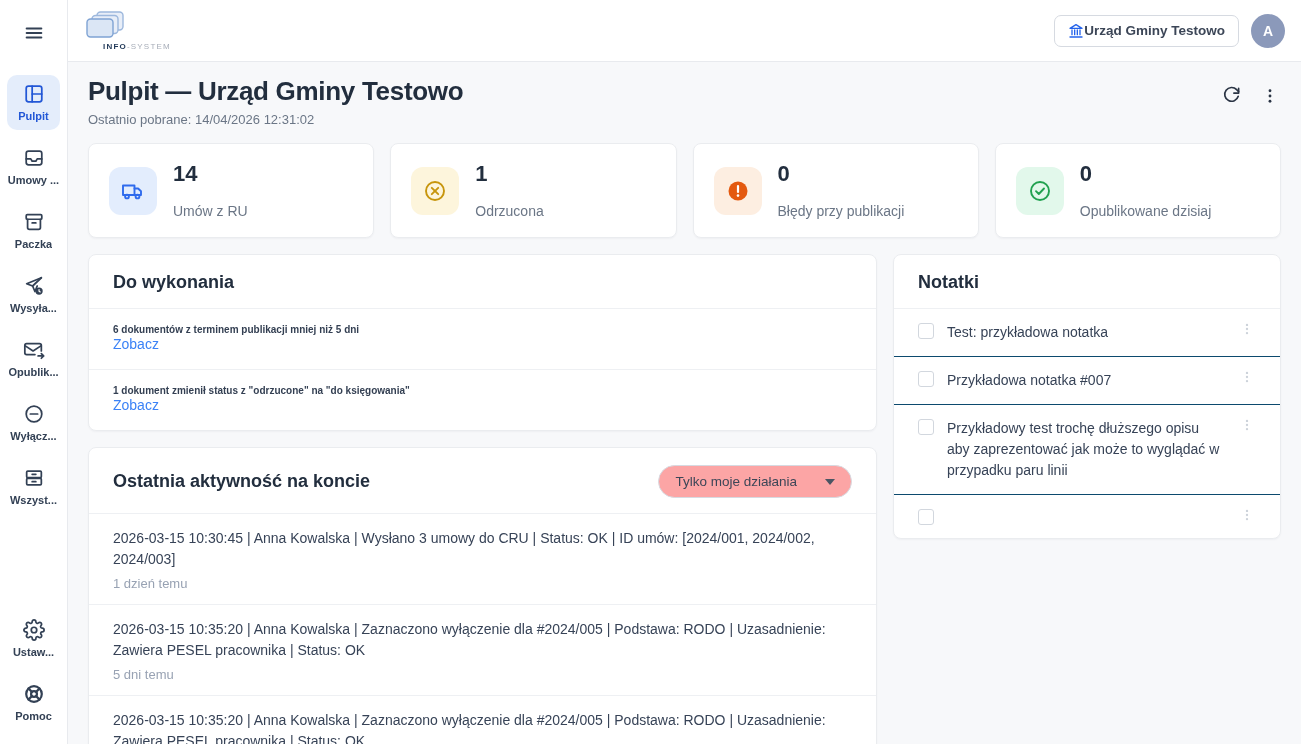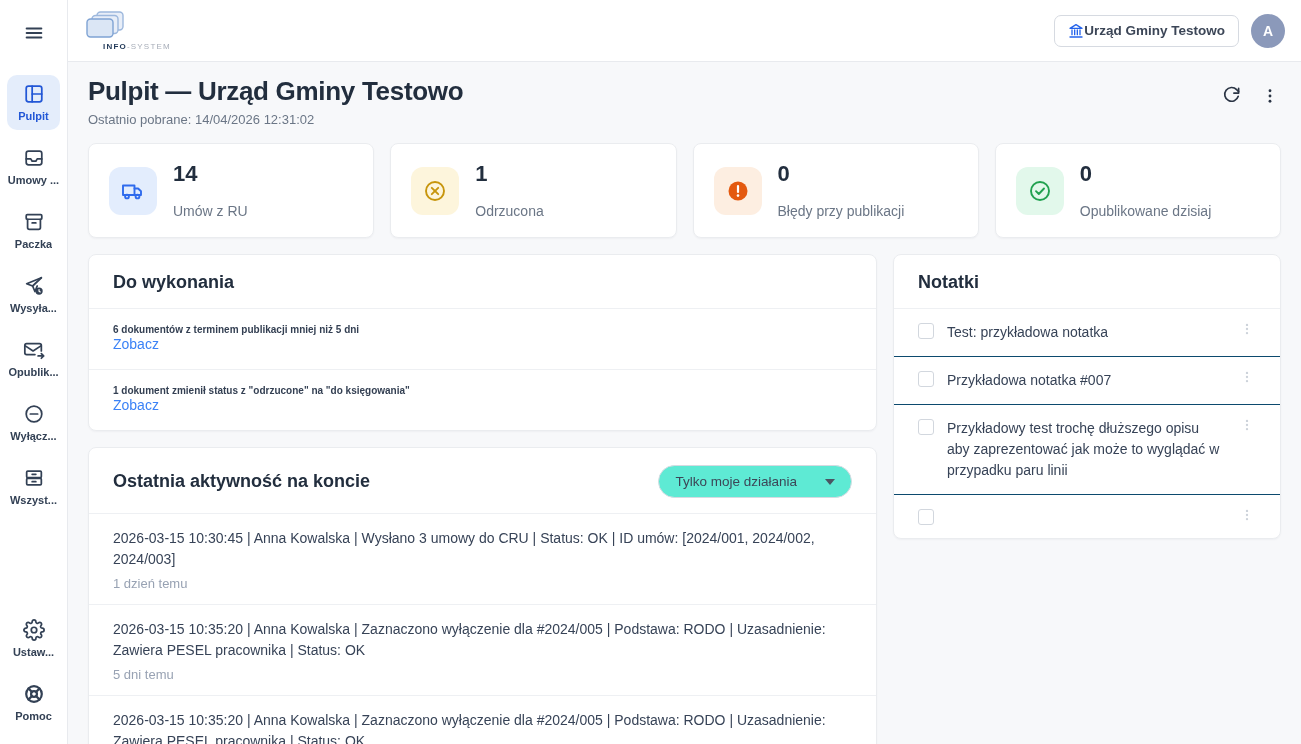--- a/index.html
+++ b/index.html
@@ -84,21 +84,21 @@
     display:flex; align-items:center; justify-content:space-between;
   }
   .panel-title { font-size:18px; font-weight:700; color:#222e3e; }
 
   .todo-item { padding:15px 24px 16px; border-bottom:1px solid #eef0f3; }
   .todo-item:last-child { border-bottom:none; }
   .todo-text { font-size:10px; font-weight:700; color:#333f52; }
   .todo-link { display:inline-block; font-size:14px; color:#3b82f6; text-decoration:none; cursor:pointer; }
 
   .filter-select {
-    display:flex; align-items:center; gap:28px; background:#5eead4;
+    display:flex; align-items:center; gap:28px; background:#fca5a5;
     border:1px solid #d6dae1; border-radius:17px; padding:8px 16px;
     font-size:13.5px; color:#3c4657; cursor:pointer; font-family:"Liberation Sans", sans-serif;
   }
   .caret { width:0; height:0; border-left:5px solid transparent; border-right:5px solid transparent; border-top:6px solid #4b5563; }
 
   .act-item { padding:14px 24px 13px; border-bottom:1px solid #eef0f3; }
   .act-item:last-child { border-bottom:none; }
   .act-text { font-size:14px; color:#374357; line-height:1.5; }
   .act-time { font-size:13px; color:#98a2b3; margin-top:6px; }
 

